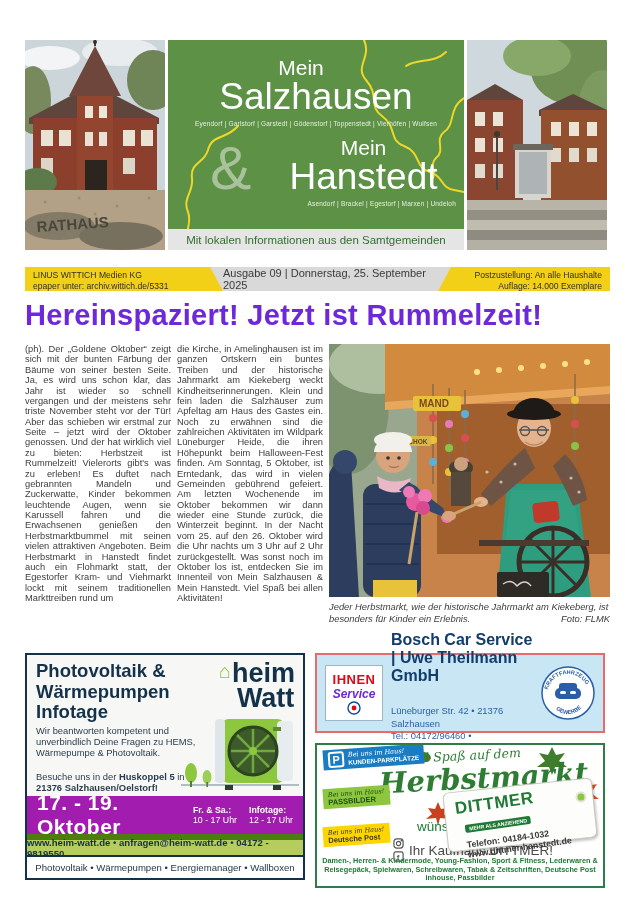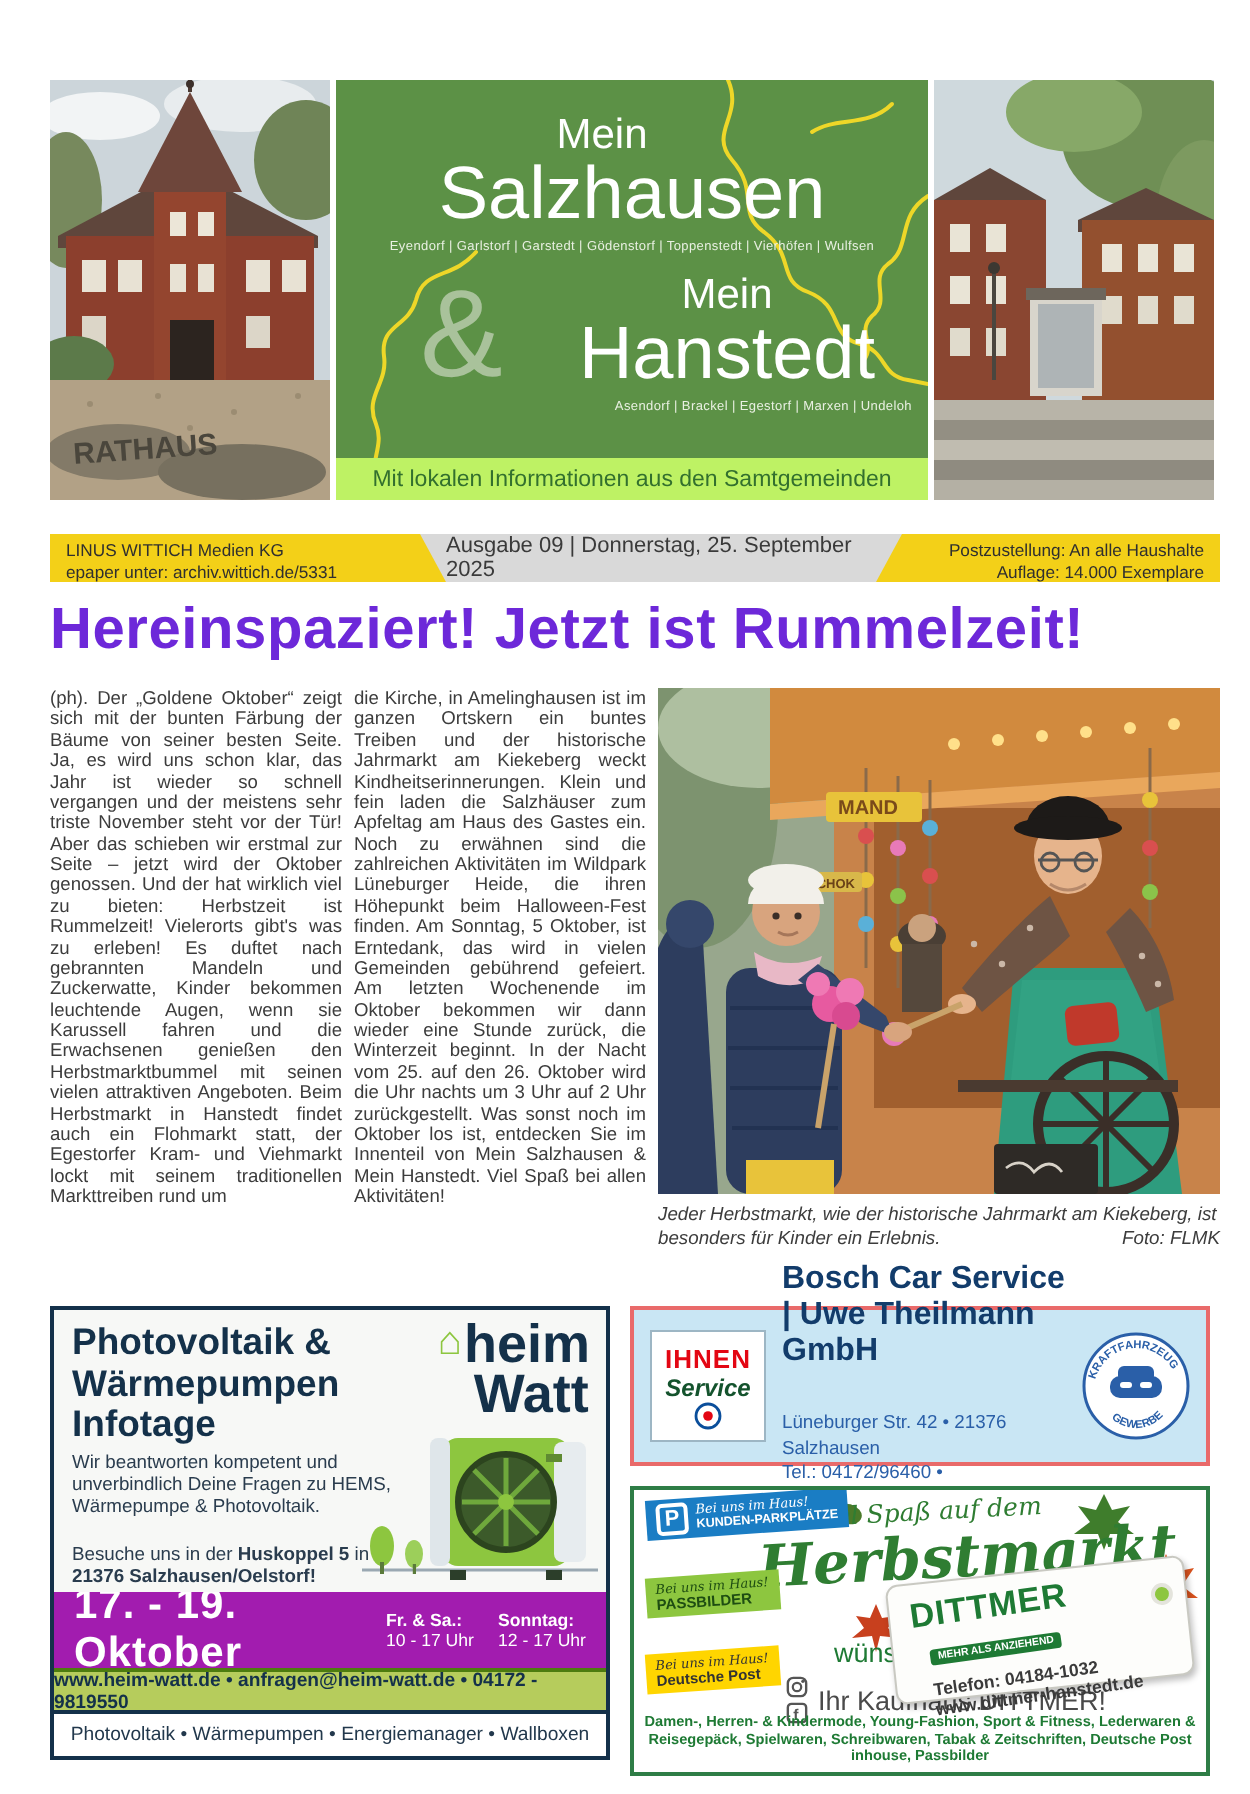--- a/index.html
+++ b/index.html
@@ -12,21 +12,21 @@
   .mast-photo svg { display:block; }
   .mast-panel { position:relative; width:296px; height:210px; margin:0 3px 0 3px; background:#5c9146; overflow:hidden; }
   .mast-panel .mapsvg { position:absolute; inset:0; }
   .mast-mein1 { position:absolute; left:0; right:30px; top:16px; text-align:center; color:#fff; font-size:21px; font-weight:400; }
   .mast-title1 { position:absolute; left:0; right:0; top:36px; text-align:center; color:#fff; font-size:37px; font-weight:400; letter-spacing:0px; }
   .mast-vill1 { position:absolute; left:0; right:0; top:80px; text-align:center; color:#e9f0e2; font-size:6.5px; letter-spacing:.2px; }
   .mast-amp { position:absolute; left:42px; top:92px; color:#a9c29b; font-size:62px; font-weight:400; }
   .mast-mein2 { position:absolute; left:95px; right:0; top:96px; text-align:center; color:#fff; font-size:21px; }
   .mast-title2 { position:absolute; left:95px; right:0; top:116px; text-align:center; color:#fff; font-size:37px; }
   .mast-vill2 { position:absolute; right:8px; top:160px; text-align:right; color:#e9f0e2; font-size:6.5px; letter-spacing:.2px; }
-  .mast-tagline { position:absolute; left:0; right:0; bottom:0; height:21px; background:#bef264; color:#33702e; font-size:11.5px; display:flex; align-items:center; justify-content:center; }
+  .mast-tagline { position:absolute; left:0; right:0; bottom:0; height:21px; background:#e5e5e5; color:#33702e; font-size:11.5px; display:flex; align-items:center; justify-content:center; }
 
   
   .infobar { position:absolute; left:25px; top:267px; width:585px; height:24px; background:#d9d9d9; display:flex; align-items:stretch; }
   .infobar-left { background:#f3d018; width:198px; clip-path:polygon(0 0, calc(100% - 13px) 0, 100% 100%, 0 100%); padding:3px 8px 0 8px; font-size:8.6px; line-height:10.5px; color:#2f2f2f; }
   .infobar-center { flex:1; display:flex; align-items:center; justify-content:center; font-size:11px; color:#3a3a3a; }
   .infobar-right { background:#f3d018; width:172px; clip-path:polygon(13px 0, 100% 0, 100% 100%, 0 100%); padding:3px 8px 0 0; font-size:8.6px; line-height:10.5px; color:#2f2f2f; text-align:right; }
 
   
   .headline { position:absolute; left:25px; top:299px; font-size:29px; font-weight:bold; color:#6d28d9; letter-spacing:.3px; }
   .article { position:absolute; left:25px; top:344px; width:585px; display:flex; }
@@ -43,28 +43,28 @@
   .hw-title { position:absolute; left:9px; top:6px; color:#14314a; font-size:18.5px; font-weight:bold; line-height:20.5px; white-space:pre-line; }
   .hw-body { position:absolute; left:9px; top:70px; width:160px; color:#2a3c4e; font-size:9.4px; line-height:11.2px; }
   .hw-visit { position:absolute; left:9px; top:116px; width:175px; color:#2a3c4e; font-size:9.4px; line-height:11.2px; }
   .hw-logo { position:absolute; right:8px; top:4px; text-align:left; color:#14314a; font-weight:bold; font-size:27px; line-height:25px; }
   .hw-logo .roof { color:#8dc63f; font-size:20px; vertical-align:4px; margin-right:1px; }
   .hw-pump { position:absolute; right:4px; top:52px; }
   .hw-datebar { height:38px; background:#a21caf; display:flex; align-items:center; padding:0 10px; color:#fff; }
   .hw-date { font-size:21px; font-weight:bold; letter-spacing:.5px; flex:1; }
   .hw-time { font-size:8.8px; line-height:10.5px; margin-left:12px; }
   .hw-time b { display:block; }
-  .hw-contactbar { height:23px; background:#b6cc5c; border-top:2px solid #4d7c0f; border-bottom:2px solid #14314a; display:flex; align-items:center; justify-content:center; color:#14314a; font-size:9.6px; font-weight:bold; }
+  .hw-contactbar { height:23px; background:#b6cc5c; border-top:6px solid #4d7c0f; border-bottom:2px solid #14314a; display:flex; align-items:center; justify-content:center; color:#14314a; font-size:9.6px; font-weight:bold; }
   .hw-servicesbar { height:20px; background:#fff; display:flex; align-items:center; justify-content:center; color:#22384c; font-size:9.6px; }
 
   
   .ad-bosch { position:absolute; left:315px; top:653px; width:290px; height:80px; border:2px solid #e96a6a; background:#c9e6f4; display:flex; align-items:center; padding:0 8px; }
   .bosch-logo { width:58px; height:56px; background:#fff; border:1px solid #9db6c4; display:flex; flex-direction:column; align-items:center; justify-content:center; flex:0 0 auto; }
   .bosch-logo .b1 { color:#e30613; font-weight:bold; font-size:13px; letter-spacing:.5px; }
-  .bosch-logo .b2 { color:#14532d; font-weight:bold; font-size:12px; font-style:italic; }
+  .bosch-logo .b2 { color:#6d28d9; font-weight:bold; font-size:12px; font-style:italic; }
   .bosch-text { flex:1; margin-left:8px; }
   .bosch-title { color:#123c6b; font-weight:bold; font-size:16px; margin-bottom:20px; }
   .bosch-line { color:#2a5fa8; font-size:9.4px; line-height:12.5px; }
   .bosch-badge { flex:0 0 auto; margin-left:4px; }
 
   
   .ad-dit { position:absolute; left:315px; top:743px; width:290px; height:145px; border:2px solid #2e7d46; background:#fff; overflow:hidden; }
   .dit-script1 { position:absolute; left:88px; top:3px; color:#2f7d32; font-family:"DejaVu Serif", serif; font-style:italic; font-size:12.5px; transform:rotate(-3deg); }
   .dit-script2 { position:absolute; left:62px; top:16px; color:#2f7d32; font-family:"DejaVu Serif", serif; font-style:italic; font-weight:bold; font-size:29px; transform:rotate(-3deg); }
   .dit-badge { position:absolute; left:6px; padding:2px 5px; transform:rotate(-4deg); font-size:7.5px; line-height:8px; }
@@ -348,21 +348,21 @@
         <rect x="44" y="78" width="8" height="5" fill="#2c3e2a"></rect>
           <rect x="92" y="78" width="8" height="5" fill="#2c3e2a"></rect>
       </svg>
     </div>
     <div class="hw-datebar">
       <div class="hw-date">17. - 19. Oktober</div>
       <div class="hw-time">
         <b>Fr. &amp; Sa.:</b><span>10 - 17 Uhr</span>
       </div>
       <div class="hw-time">
-        <b>Sonntag:</b><span>12 - 17 Uhr</span>
+        <b>Infotage:</b><span>12 - 17 Uhr</span>
       </div>
     </div>
     <div class="hw-contactbar">www.heim-watt.de  •  anfragen@heim-watt.de  •  04172 - 9819550</div>
     <div class="hw-servicesbar">Photovoltaik  •  Wärmepumpen  •  Energiemanager  •  Wallboxen</div>
   </section>
 
   <section class="ad-bosch">
     <div class="bosch-logo">
       <span class="b1">IHNEN</span>
       <span class="b2">Service</span>

